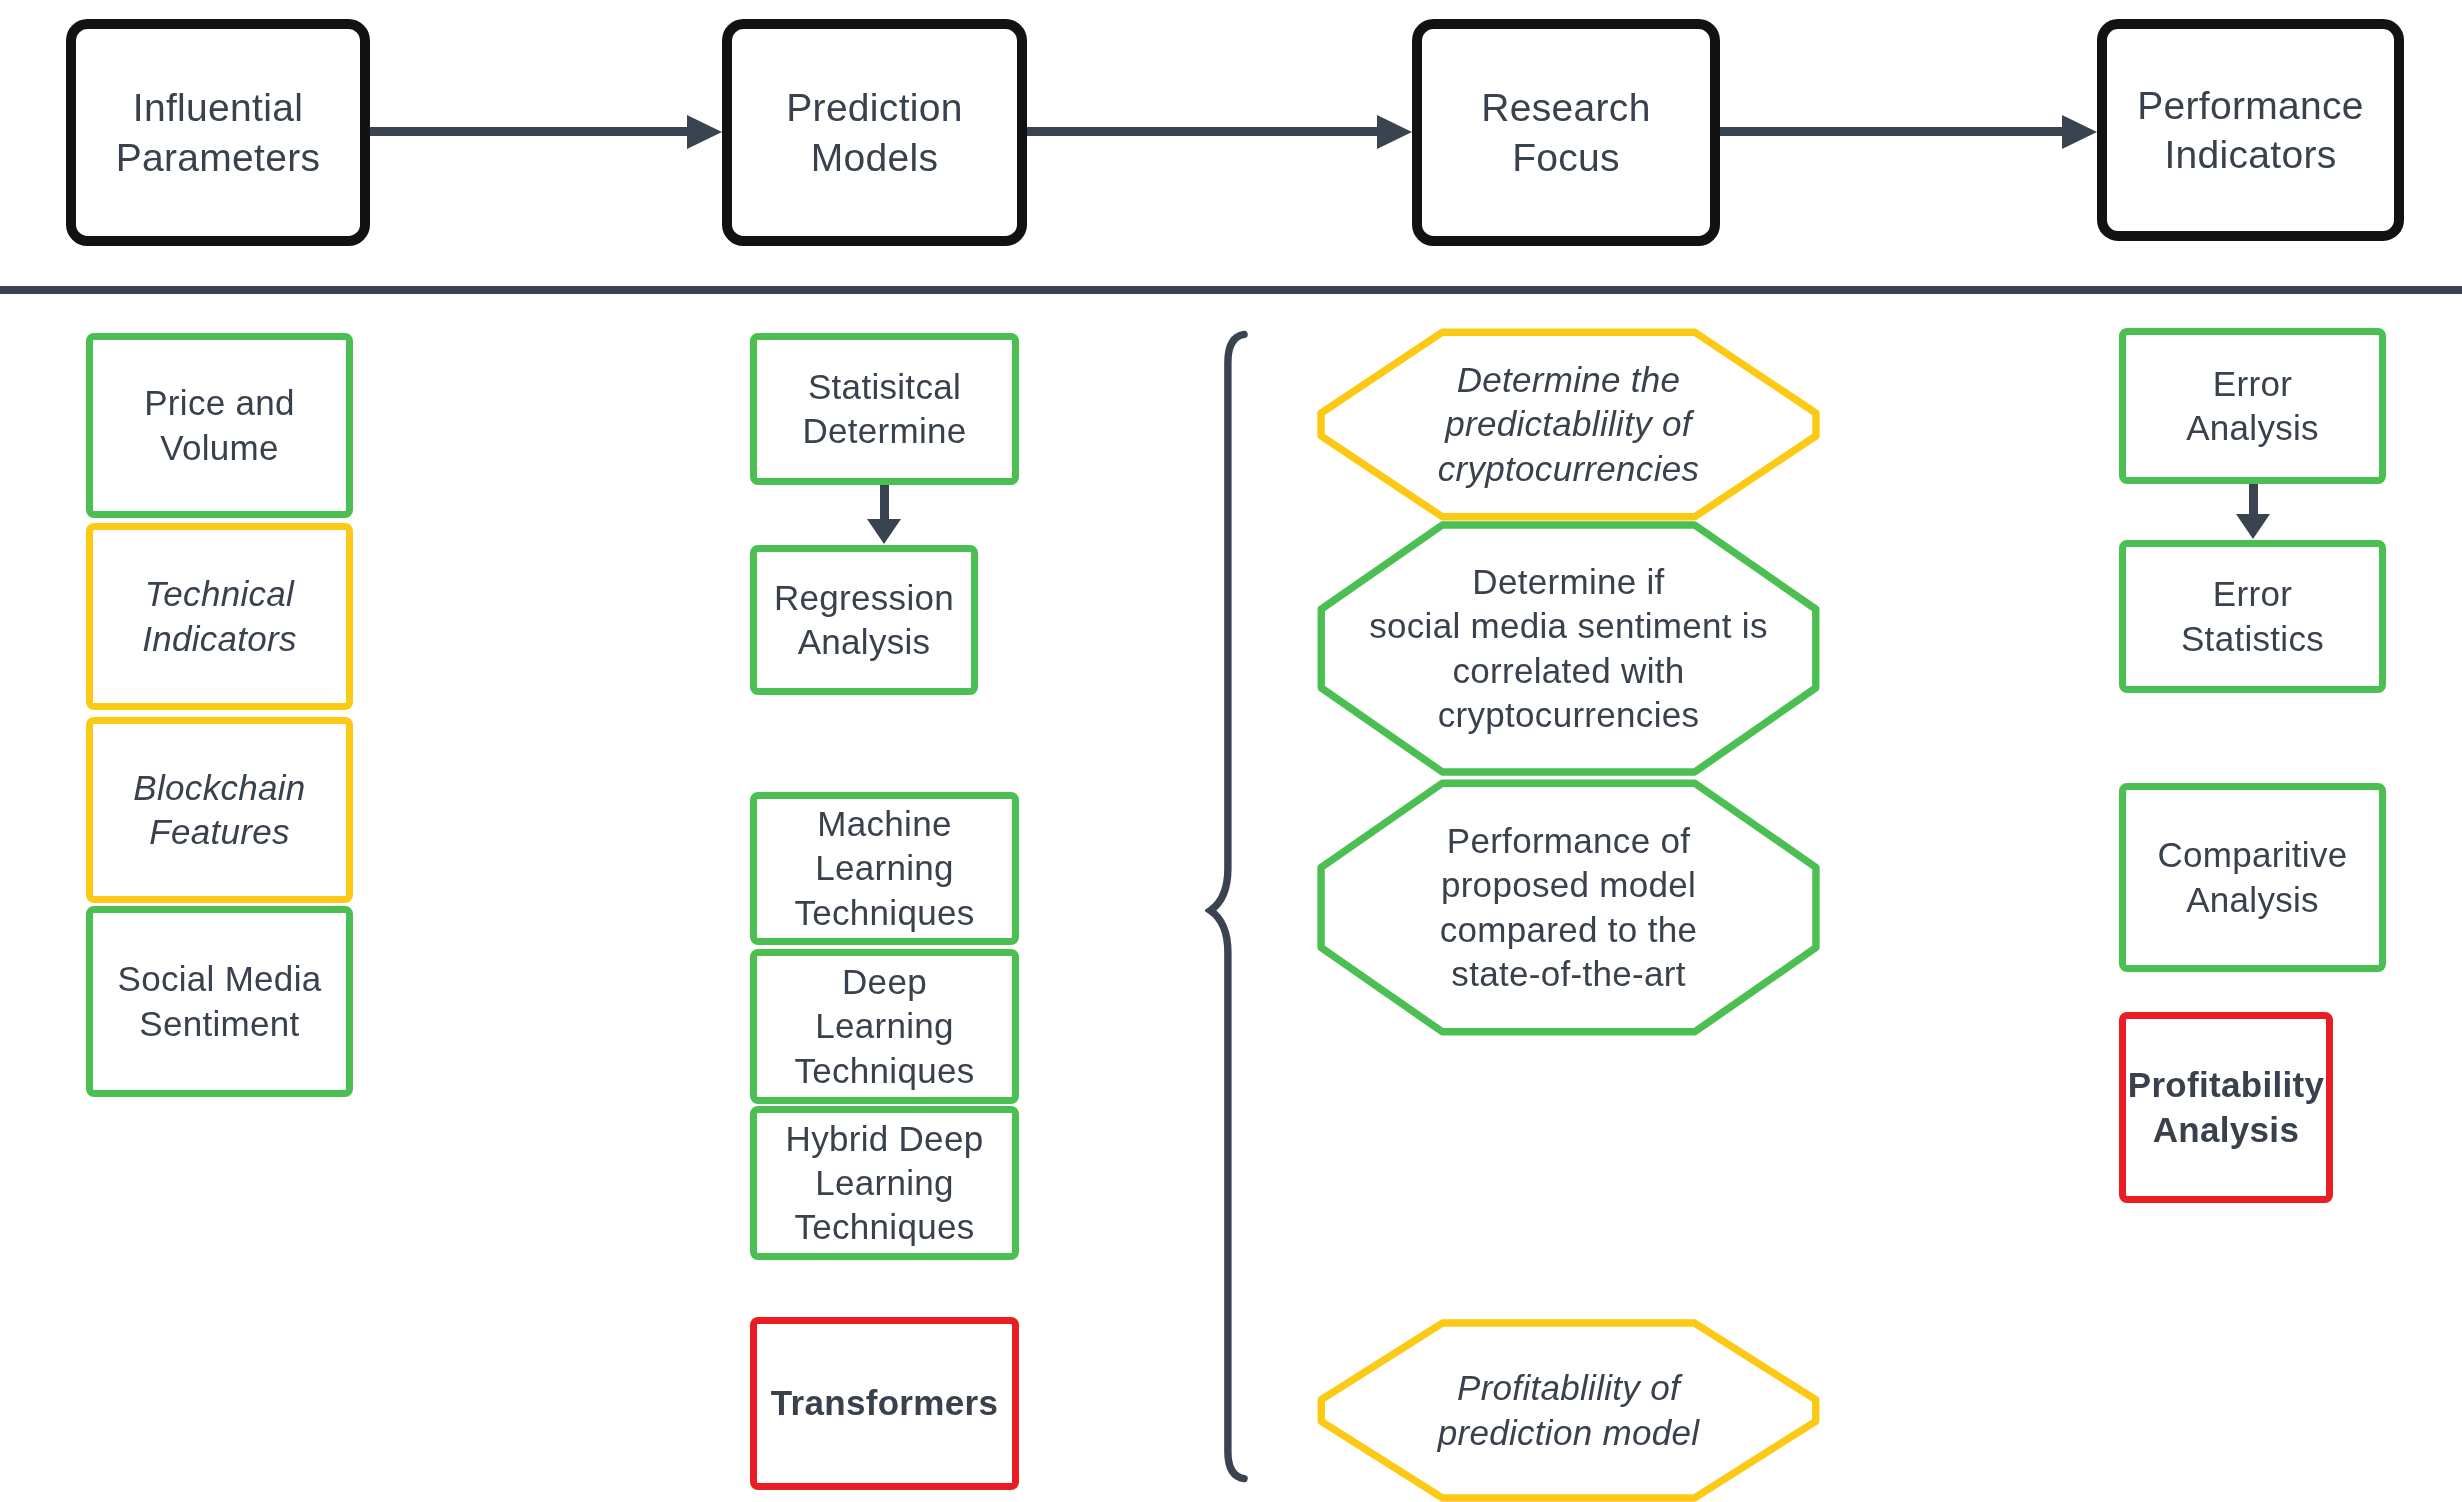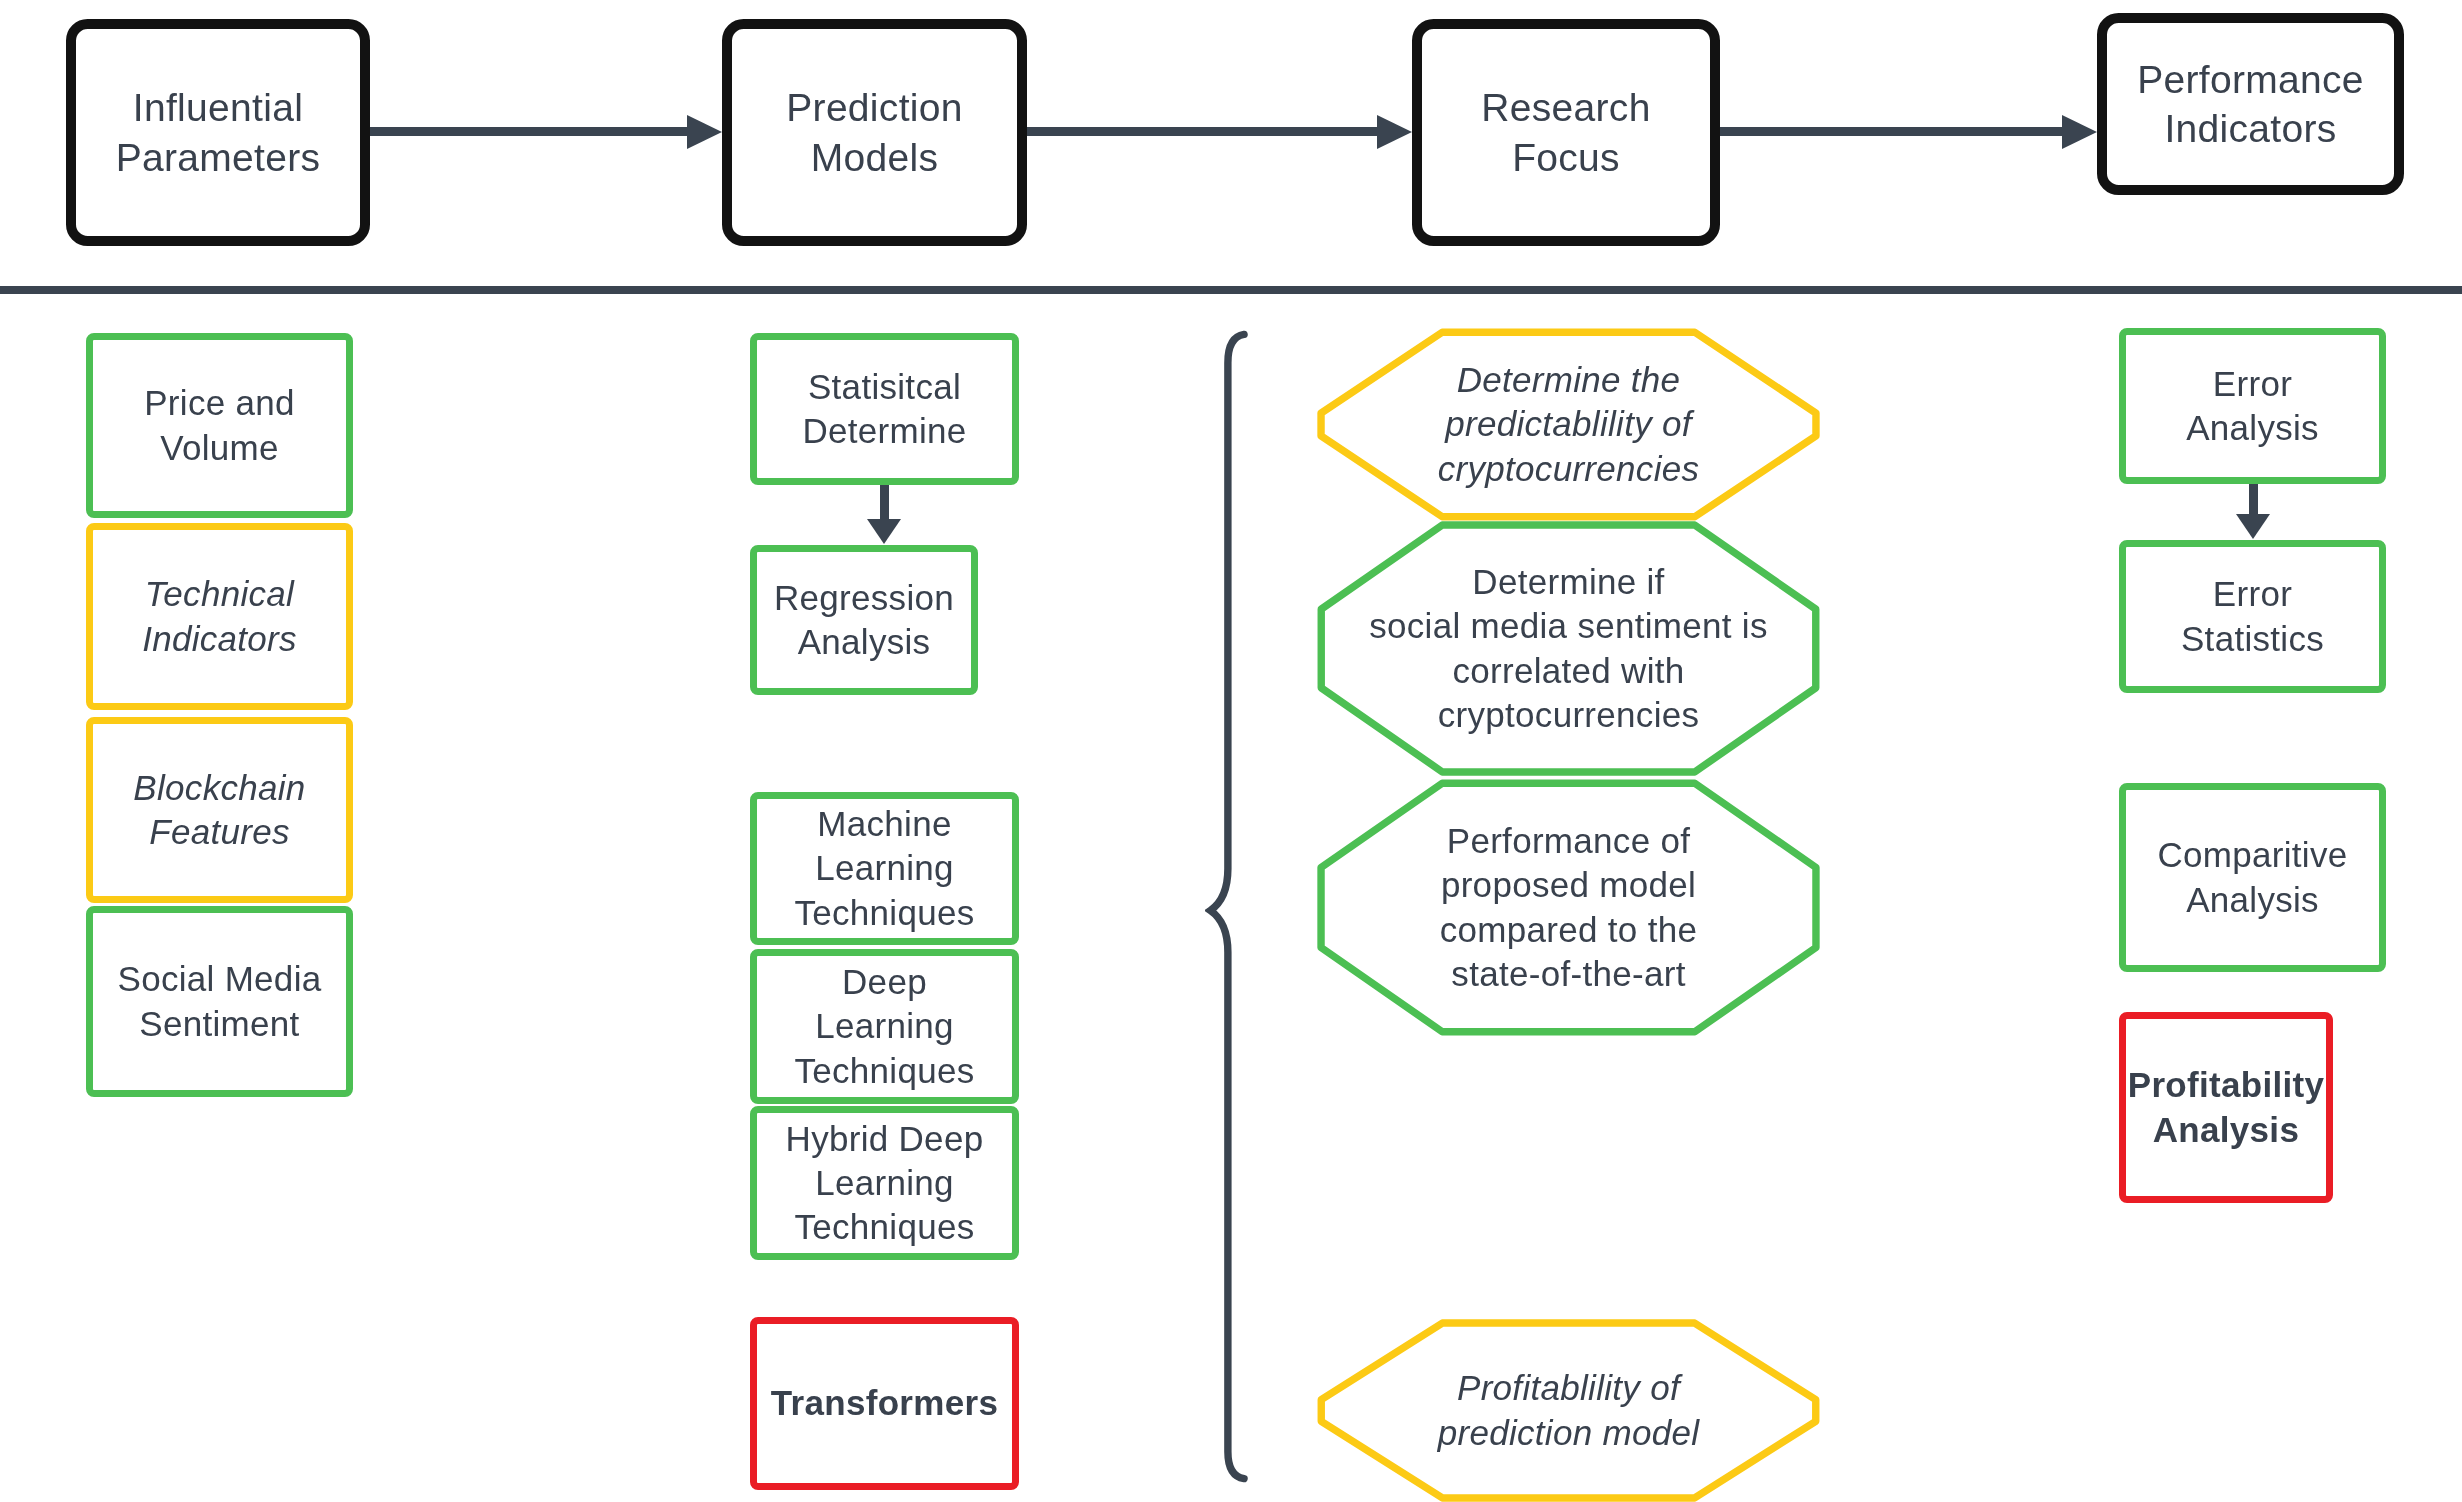--- a/index.html
+++ b/index.html
@@ -99,21 +99,21 @@
   <div class="hhead" style="left:1377px;"></div>
 
   <div class="flow-box box" style="left:1412px; top:19px; width:308px; height:227px;">
     <span class="label">Research
 Focus</span>
   </div>
 
   <div class="hstem" style="left:1720px; width:342px;"></div>
   <div class="hhead" style="left:2062px;"></div>
 
-  <div class="flow-box box" style="left:2097px; top:13px; width:307px; height:182px;">
+  <div class="flow-box box" style="left:2097px; top:19px; width:307px; height:222px;border-radius:21px;">
     <span class="label">Performance
 Indicators</span>
   </div>
 
   <div class="divider"></div>
 
   <div class="item box g" style="left:86px; top:333px; width:267px; height:185px;">
     <span class="label">Price and
 Volume</span>
   </div>

